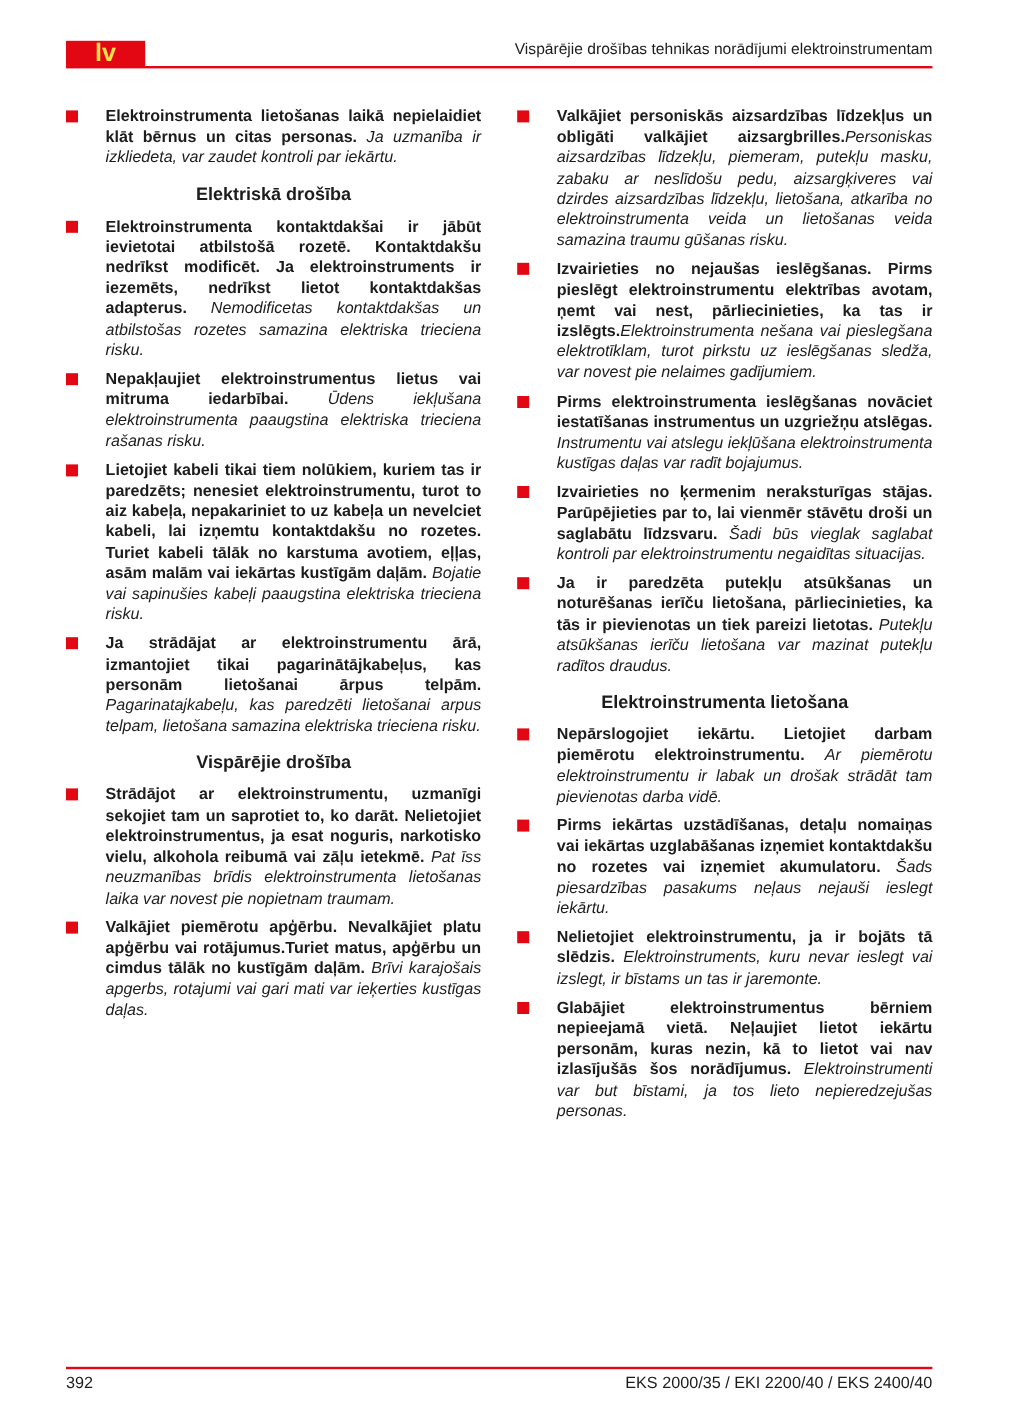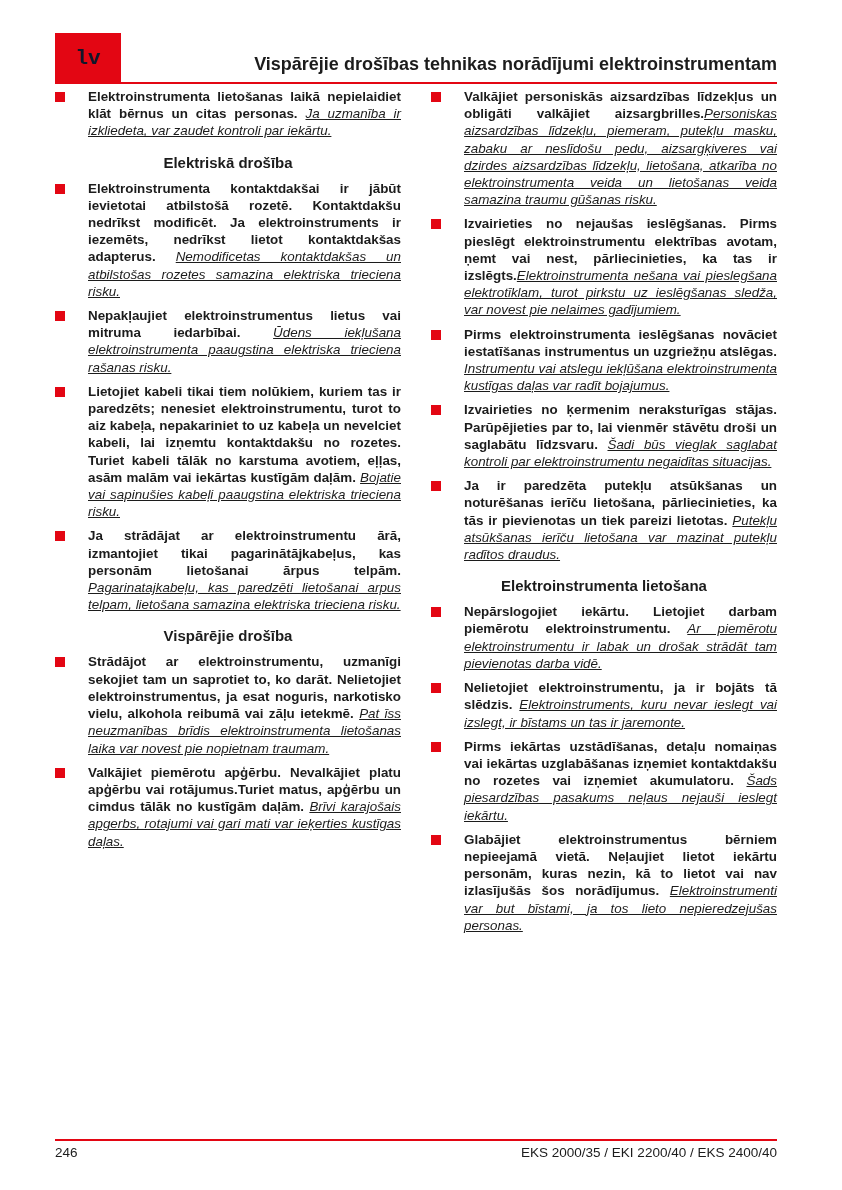--- a/index.html
+++ b/index.html
@@ -11,26 +11,26 @@
   }
   .page { position:absolute; top:0; left:0; width:842px; height:1190px; }
 
   
   .header {
     position:absolute; top:33px; left:55px; right:65px;
     display:flex; justify-content:space-between; align-items:flex-end;
     border-bottom:2px solid var(--accent,#e30613);
   }
   .lang-badge {
-    background:var(--accent,#e30613); color:#0f172a;
-    width:66px; height:50px; margin-bottom:-1px;
+    background:var(--accent,#e30613); color:#fde047;
+    width:66px; height:22px; margin-bottom:-1px;
     display:flex; align-items:center; justify-content:center;
-    font-size:21px; font-weight:bold;font-family:Liberation Mono, monospace;
+    font-size:21px; font-weight:bold;
   }
-  .header-title { font-size:18px; font-weight:bold; padding-bottom:7px;text-align:right; }
+  .header-title { font-size:13px; font-weight:normal; padding-bottom:7px;text-align:right; }
 
   
   .columns {
     position:absolute; top:88px; left:55px; width:722px;
     display:flex; gap:30px;
   }
   .column { width:346px; }
 
   .section-heading {
     font-size:15px; font-weight:bold;
@@ -40,21 +40,21 @@
   .bullet-marker {
     flex:0 0 10px; width:10px; height:10px;
     background:var(--accent,#e30613);
     margin-top:4px; margin-right:23px;
   }
   .bullet-text {
     flex:1 1 auto; font-size:13.4px; line-height:17.2px;
     text-align:justify;
   }
   .bullet-text b { font-weight:bold; }
-  .bullet-text i { font-style:italic; font-weight:normal;text-decoration:underline; }
+  .bullet-text i { font-style:italic; font-weight:normal; }
 
   
   .footer {
     position:absolute; left:55px; right:65px; top:1139px;
     border-top:2px solid var(--accent,#e30613);
     display:flex; justify-content:space-between;
     padding-top:4px; font-size:13.5px;
   }
 </style>
 </head>
@@ -121,31 +121,31 @@
           <span class="bullet-marker"></span>
           <p class="bullet-text"><b>Ja ir paredzēta putekļu atsūkšanas un noturēšanas ierīču lietošana, pārliecinieties, ka tās ir pievienotas un tiek pareizi lietotas.</b> <i>Putekļu atsūkšanas ierīču lietošana var mazinat putekļu radītos draudus.</i></p>
         </div>
         <div class="section-heading">Elektroinstrumenta lietošana</div>
         <div class="bullet-item">
           <span class="bullet-marker"></span>
           <p class="bullet-text"><b>Nepārslogojiet iekārtu. Lietojiet darbam piemērotu elektroinstrumentu.</b> <i>Ar piemērotu elektroinstrumentu ir labak un drošak strādāt tam pievienotas darba vidē.</i></p>
         </div>
         <div class="bullet-item">
           <span class="bullet-marker"></span>
-          <p class="bullet-text"><b>Nelietojiet elektroinstrumentu, ja ir bojāts tā slēdzis.</b> <i>Elektroinstruments, kuru nevar ieslegt vai izslegt, ir bīstams un tas ir jaremonte.</i></p>
+          <p class="bullet-text"><b>Pirms iekārtas uzstādīšanas, detaļu nomaiņas vai iekārtas uzglabāšanas izņemiet kontaktdakšu no rozetes vai izņemiet akumulatoru.</b> <i>Šads piesardzības pasakums neļaus nejauši ieslegt iekārtu.</i></p>
         </div>
         <div class="bullet-item">
           <span class="bullet-marker"></span>
-          <p class="bullet-text"><b>Pirms iekārtas uzstādīšanas, detaļu nomaiņas vai iekārtas uzglabāšanas izņemiet kontaktdakšu no rozetes vai izņemiet akumulatoru.</b> <i>Šads piesardzības pasakums neļaus nejauši ieslegt iekārtu.</i></p>
+          <p class="bullet-text"><b>Nelietojiet elektroinstrumentu, ja ir bojāts tā slēdzis.</b> <i>Elektroinstruments, kuru nevar ieslegt vai izslegt, ir bīstams un tas ir jaremonte.</i></p>
         </div>
         <div class="bullet-item">
           <span class="bullet-marker"></span>
           <p class="bullet-text"><b>Glabājiet elektroinstrumentus bērniem nepieejamā vietā. Neļaujiet lietot iekārtu personām, kuras nezin, kā to lietot vai nav izlasījušās šos norādījumus.</b> <i>Elektroinstrumenti var but bīstami, ja tos lieto nepieredzejušas personas.</i></p>
         </div>
       </div>
   </div>
 
   <div class="footer">
-    <div>246</div>
+    <div>392</div>
     <div>EKS 2000/35 / EKI 2200/40 / EKS 2400/40</div>
   </div>
 
 </div>
 
 </body></html>

